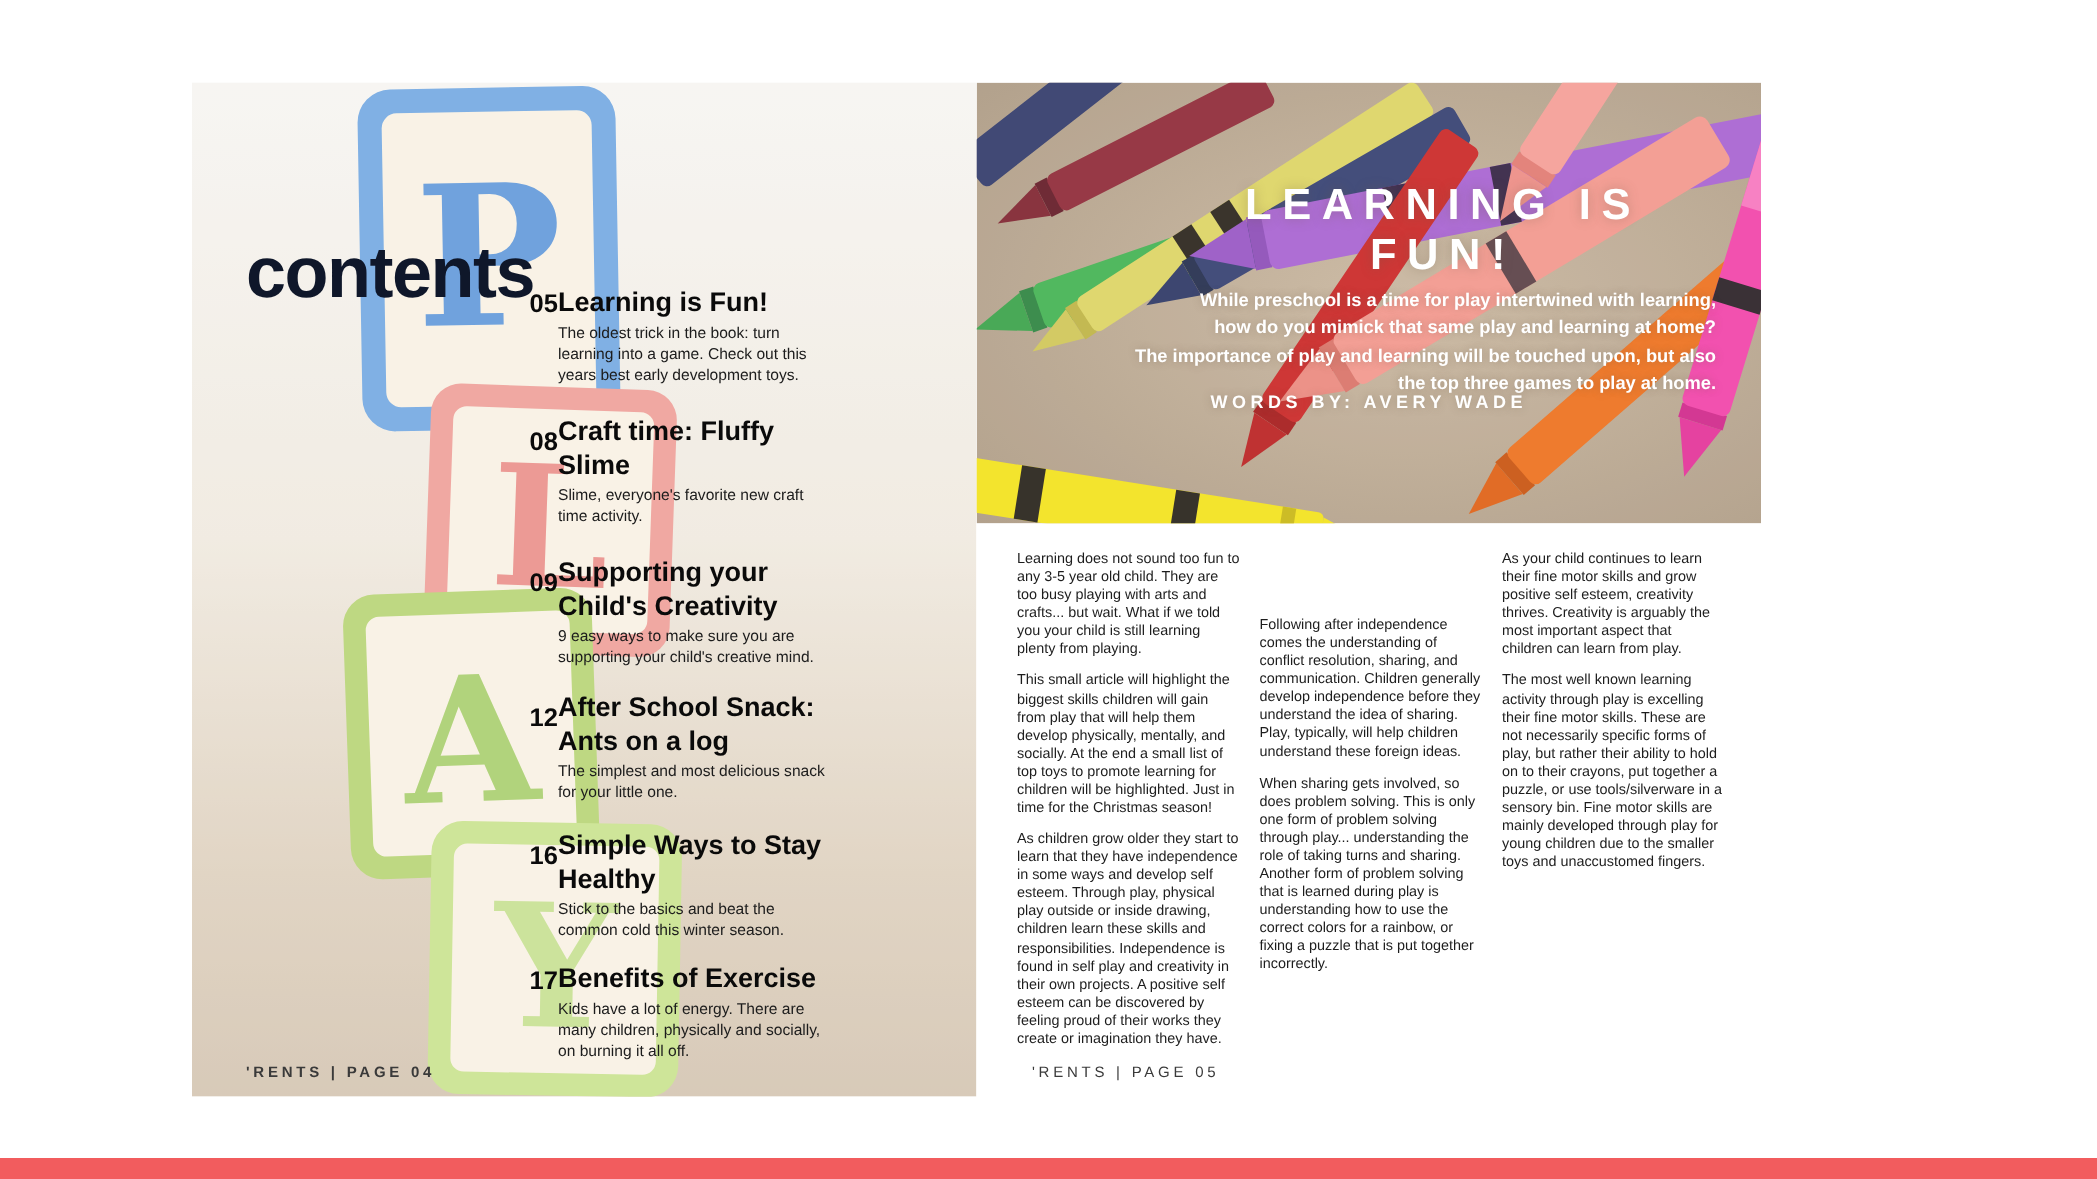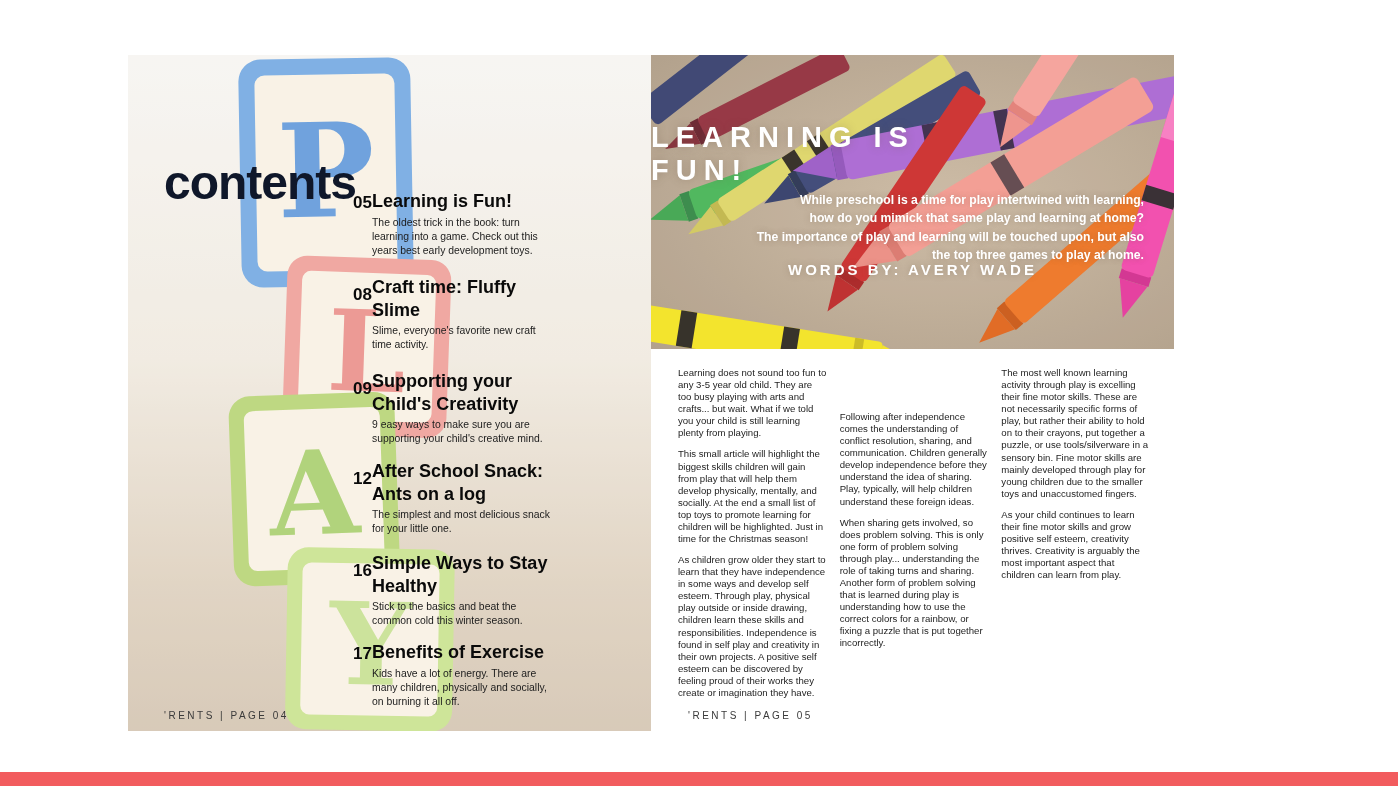--- a/index.html
+++ b/index.html
@@ -21,39 +21,39 @@
   .toc-entry { position:absolute; left:0; display:flex; }
   .toc-entry .num { width:42px; text-align:right; font-weight:bold; font-size:17px; padding-top:9px; color:#0a0a0a; }
   .toc-entry:nth-child(1) .num, .toc-entry:nth-child(6) .num { padding-top:3px; }
   .toc-entry .tbody { width:184px; }
   .toc-entry h3 { font-size:18px; line-height:1.26; font-weight:bold; color:#0a0a0a; }
   .toc-entry p { font-size:10.4px; line-height:1.36; margin-top:3px; color:#1c1c1c; }
   .e1{top:135px}.e2{top:221px}.e3{top:315px}.e4{top:405px}.e5{top:497px}.e6{top:586px}
   .page-footer {
     position:absolute; top:655px; font-size:10px; letter-spacing:2.5px; color:#3a3a3a;
   }
-  .pf-left { left:36px; }
+  .pf-left { left:36px;font-weight:bold; }
   .pf-right { left:37px; }
 
   
   .hero { position:absolute; left:0; top:0; width:523px; height:294px; overflow:hidden; }
   .hero svg { display:block; }
   .article-title {
-    position:absolute; left:0; top:66px; width:622px; 
+    position:absolute; left:0; top:66px; width:622px; text-align:center;
     font-size:29px; font-weight:bold; letter-spacing:7px; line-height:1.14;
     color:#fff; white-space:pre-line; text-shadow:0 0 8px rgba(110,90,70,.35);
   }
   .article-subtitle {
     position:absolute; left:30px; top:136px; width:463px; text-align:right;
     font-size:12.2px; font-weight:bold; line-height:1.5; color:#fff;
     white-space:pre-line; text-shadow:0 0 6px rgba(110,90,70,.35);
   }
   .article-byline {
     position:absolute; left:0; top:206px; width:523px; text-align:center;
-    font-size:15px; font-weight:bold; letter-spacing:3px; color:#fff;
+    font-size:12px; font-weight:bold; letter-spacing:3px; color:#fff;
     text-shadow:0 0 6px rgba(110,90,70,.35);
   }
   .cols { position:absolute; left:27px; top:312px; width:472px; display:flex; gap:13px;justify-content:flex-end; }
   .col { width:154px; }
   .col-2 { margin-top:44px; }
   .col p { font-size:9.6px; line-height:1.26; color:#1d1d1d; margin-bottom:9px; }
 
   
   .accent-bar { position:absolute; left:0; top:772px; width:1398px; height:14px; background:#f25c5e; }
 </style>
@@ -263,22 +263,22 @@
       <div class="col col-1">
         <p>Learning does not sound too fun to any 3-5 year old child. They are too busy playing with arts and crafts... but wait. What if we told you your child is still learning plenty from playing.</p>
         <p>This small article will highlight the biggest skills children will gain from play that will help them develop physically, mentally, and socially. At the end a small list of top toys to promote learning for children will be highlighted. Just in time for the Christmas season!</p>
         <p>As children grow older they start to learn that they have independence in some ways and develop self esteem. Through play, physical play outside or inside drawing, children learn these skills and responsibilities. Independence is found in self play and creativity in their own projects. A positive self esteem can be discovered by feeling proud of their works they create or imagination they have.</p>
       </div>
       <div class="col col-2">
         <p>Following after independence comes the understanding of conflict resolution, sharing, and communication. Children generally develop independence before they understand the idea of sharing. Play, typically, will help children understand these foreign ideas.</p>
         <p>When sharing gets involved, so does problem solving. This is only one form of problem solving through play... understanding the role of taking turns and sharing. Another form of problem solving that is learned during play is understanding how to use the correct colors for a rainbow, or fixing a puzzle that is put together incorrectly.</p>
       </div>
       <div class="col col-3">
+        <p>As your child continues to learn their fine motor skills and grow positive self esteem, creativity thrives. Creativity is arguably the most important aspect that children can learn from play.</p>
         <p>The most well known learning activity through play is excelling their fine motor skills. These are not necessarily specific forms of play, but rather their ability to hold on to their crayons, put together a puzzle, or use tools/silverware in a sensory bin. Fine motor skills are mainly developed through play for young children due to the smaller toys and unaccustomed fingers.</p>
-        <p>As your child continues to learn their fine motor skills and grow positive self esteem, creativity thrives. Creativity is arguably the most important aspect that children can learn from play.</p>
       </div>
     </div>
 
     <div class="page-footer pf-right">'RENTS | PAGE 05</div>
   </div>
 </div>
 
 <div class="accent-bar"></div>
 
 </body></html>

